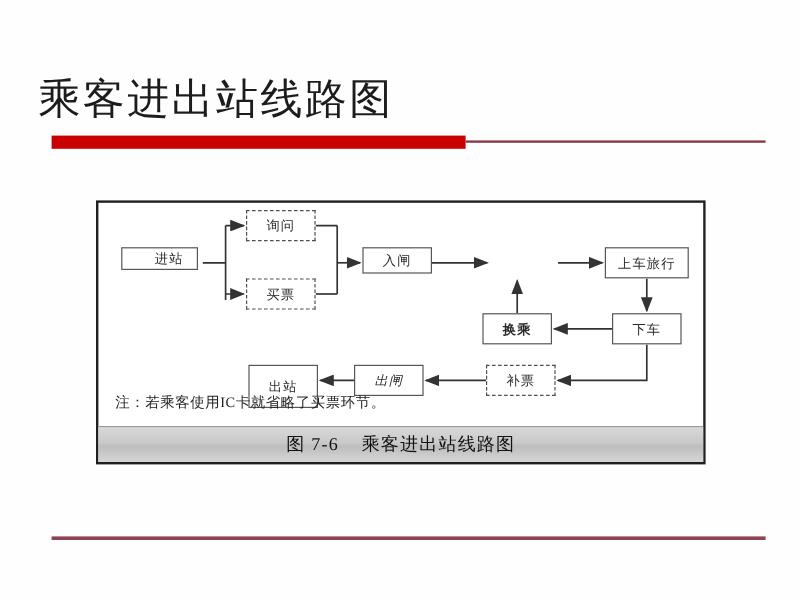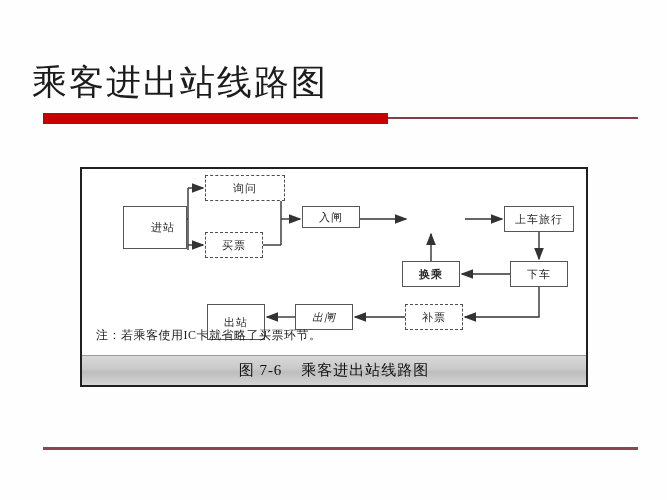--- a/index.html
+++ b/index.html
@@ -100,22 +100,22 @@
     white-space: nowrap;
   }
   .node.solid {
     border: 1px solid #565656;
   }
   .node.dashed {
     border: 1px dashed #4f4f4f;
   }
 
   
-  #node-jinzhan       { left: 41px;  top: 37px;  width: 64px; height: 43px; padding-left: 16px; }
-  #node-xunwen        { left: 123px; top: 6px;   width: 80px; height: 26px; }
+  #node-jinzhan       { left: 19px;  top: 37px;  width: 64px; height: 19px; padding-left: 16px; }
+  #node-xunwen        { left: 123px; top: 6px;   width: 58px; height: 26px; }
   #node-maipiao       { left: 123px; top: 63px;  width: 58px; height: 26px; }
   #node-ruzha         { left: 220px; top: 37px;  width: 58px; height: 22px; text-align: right; }
   #node-houche        { left: 326px; top: 37px;  width: 57px; height: 26px; }
   #node-shangche      { left: 422px; top: 37px;  width: 70px; height: 26px; }
   #node-huancheng     { left: 320px; top: 92px;  width: 58px; height: 26px; font-weight: bold; }
   #node-xiache        { left: 428px; top: 92px;  width: 58px; height: 26px; }
   #node-bupiao        { left: 323px; top: 135px; width: 58px; height: 26px; }
   #node-chuzha        { left: 213px; top: 135px; width: 58px; height: 26px; font-style: italic; }
   #node-chuzhan       { left: 125px; top: 135px; width: 58px; height: 36px; }
 

